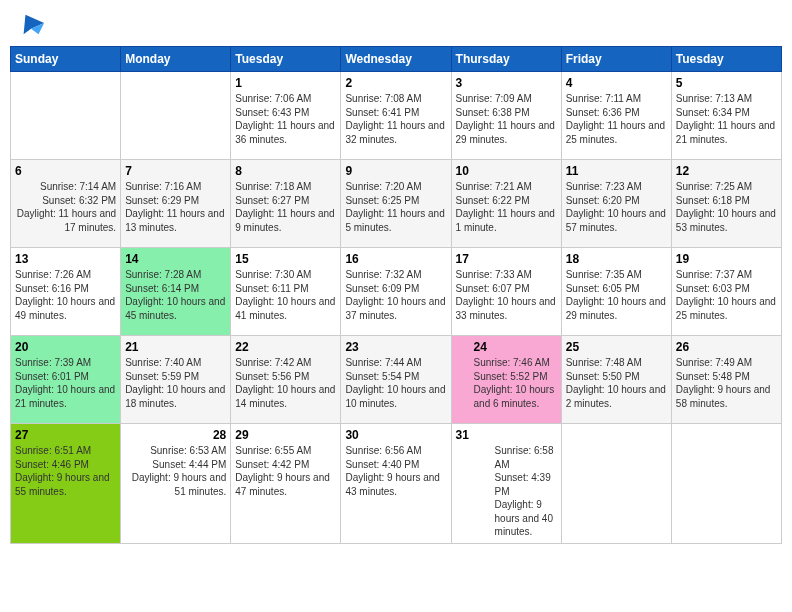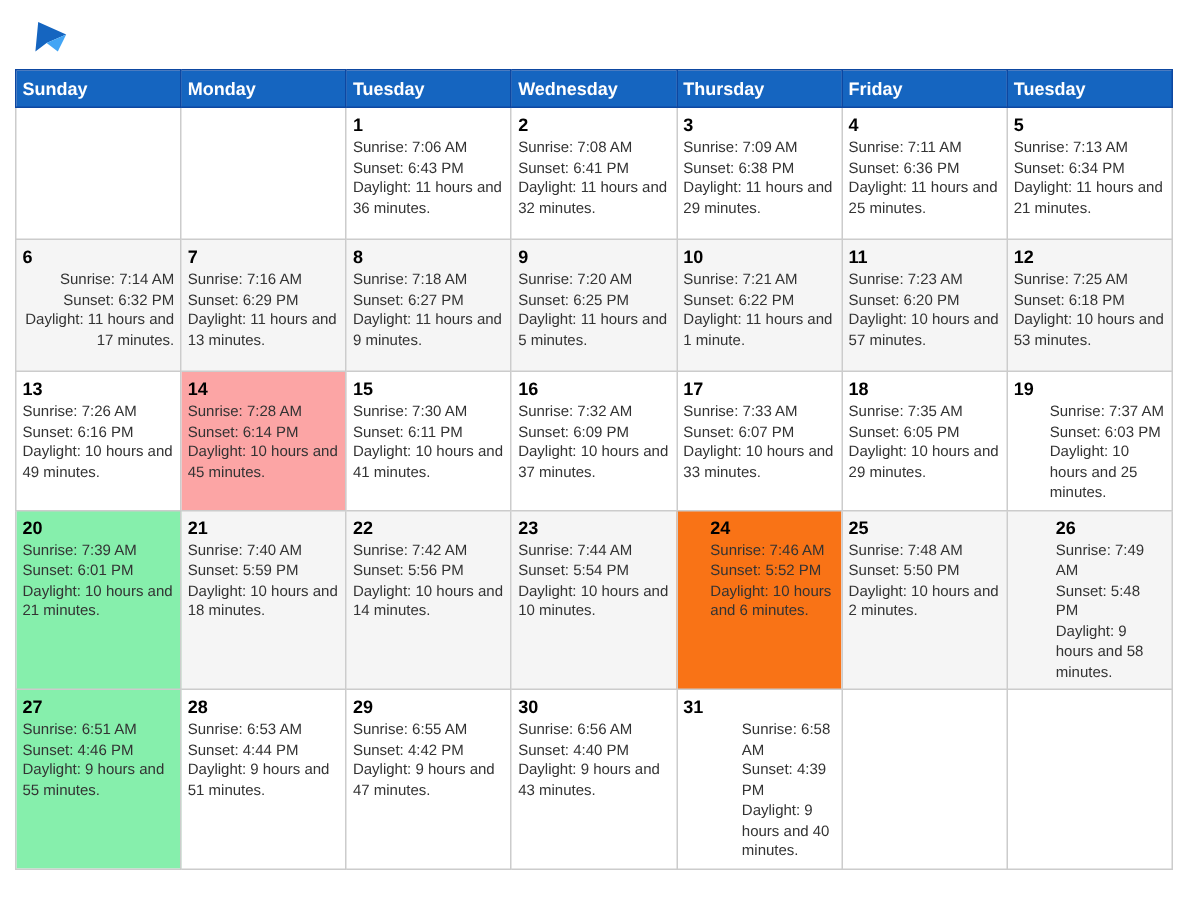--- a/index.html
+++ b/index.html
@@ -204,21 +204,21 @@
 Daylight: 10 hours and 53 minutes.</div>
         </td>
       </tr>
       <tr>
         <td style="background: rgb(255, 255, 255);">
           <span class="day-num">13</span>
           <div class="day-info" style="white-space: pre-line;">Sunrise: 7:26 AM
 Sunset: 6:16 PM
 Daylight: 10 hours and 49 minutes.</div>
         </td>
-        <td style="background: #fca5a5;">
+        <td style="background: #86efac;">
           <span class="day-num">14</span>
           <div class="day-info" style="white-space: pre-line;">Sunrise: 7:28 AM
 Sunset: 6:14 PM
 Daylight: 10 hours and 45 minutes.</div>
         </td>
         <td style="background: rgb(255, 255, 255);">
           <span class="day-num">15</span>
           <div class="day-info" style="white-space: pre-line;">Sunrise: 7:30 AM
 Sunset: 6:11 PM
 Daylight: 10 hours and 41 minutes.</div>
@@ -236,21 +236,21 @@
 Daylight: 10 hours and 33 minutes.</div>
         </td>
         <td style="background: rgb(255, 255, 255);">
           <span class="day-num">18</span>
           <div class="day-info" style="white-space: pre-line;">Sunrise: 7:35 AM
 Sunset: 6:05 PM
 Daylight: 10 hours and 29 minutes.</div>
         </td>
         <td style="background: rgb(255, 255, 255);">
           <span class="day-num">19</span>
-          <div class="day-info" style="white-space: pre-line; margin-left: 24px;">Sunrise: 7:37 AM
+          <div class="day-info" style="white-space: pre-line;">Sunrise: 7:37 AM
 Sunset: 6:03 PM
 Daylight: 10 hours and 25 minutes.</div>
         </td>
       </tr>
       <tr>
         <td style="background: #86efac;">
           <span class="day-num">20</span>
           <div class="day-info" style="white-space: pre-line;">Sunrise: 7:39 AM
 Sunset: 6:01 PM
 Daylight: 10 hours and 21 minutes.</div>
@@ -266,47 +266,47 @@
           <div class="day-info" style="white-space: pre-line;">Sunrise: 7:42 AM
 Sunset: 5:56 PM
 Daylight: 10 hours and 14 minutes.</div>
         </td>
         <td style="background: rgb(245, 245, 245);">
           <span class="day-num">23</span>
           <div class="day-info" style="white-space: pre-line;">Sunrise: 7:44 AM
 Sunset: 5:54 PM
 Daylight: 10 hours and 10 minutes.</div>
         </td>
-        <td style="background: #f97316; padding-left: 22px;">
+        <td style="background: #f9a8d4; padding-left: 22px;">
           <span class="day-num">24</span>
           <div class="day-info" style="white-space: pre-line;">Sunrise: 7:46 AM
 Sunset: 5:52 PM
 Daylight: 10 hours and 6 minutes.</div>
         </td>
         <td style="background: rgb(245, 245, 245);">
           <span class="day-num">25</span>
           <div class="day-info" style="white-space: pre-line;">Sunrise: 7:48 AM
 Sunset: 5:50 PM
 Daylight: 10 hours and 2 minutes.</div>
         </td>
-        <td style="background: rgb(245, 245, 245); padding-left: 32px;">
+        <td style="background: rgb(245, 245, 245);">
           <span class="day-num">26</span>
           <div class="day-info" style="white-space: pre-line;">Sunrise: 7:49 AM
 Sunset: 5:48 PM
 Daylight: 9 hours and 58 minutes.</div>
         </td>
       </tr>
       <tr>
-        <td style="background: #86efac;">
+        <td style="background: #84cc16;">
           <span class="day-num">27</span>
           <div class="day-info" style="white-space: pre-line;">Sunrise: 6:51 AM
 Sunset: 4:46 PM
 Daylight: 9 hours and 55 minutes.</div>
         </td>
-        <td style="background: rgb(255, 255, 255);">
+        <td style="background: rgb(255, 255, 255); text-align: right;">
           <span class="day-num">28</span>
           <div class="day-info" style="white-space: pre-line;">Sunrise: 6:53 AM
 Sunset: 4:44 PM
 Daylight: 9 hours and 51 minutes.</div>
         </td>
         <td style="background: rgb(255, 255, 255);">
           <span class="day-num">29</span>
           <div class="day-info" style="white-space: pre-line;">Sunrise: 6:55 AM
 Sunset: 4:42 PM
 Daylight: 9 hours and 47 minutes.</div>

